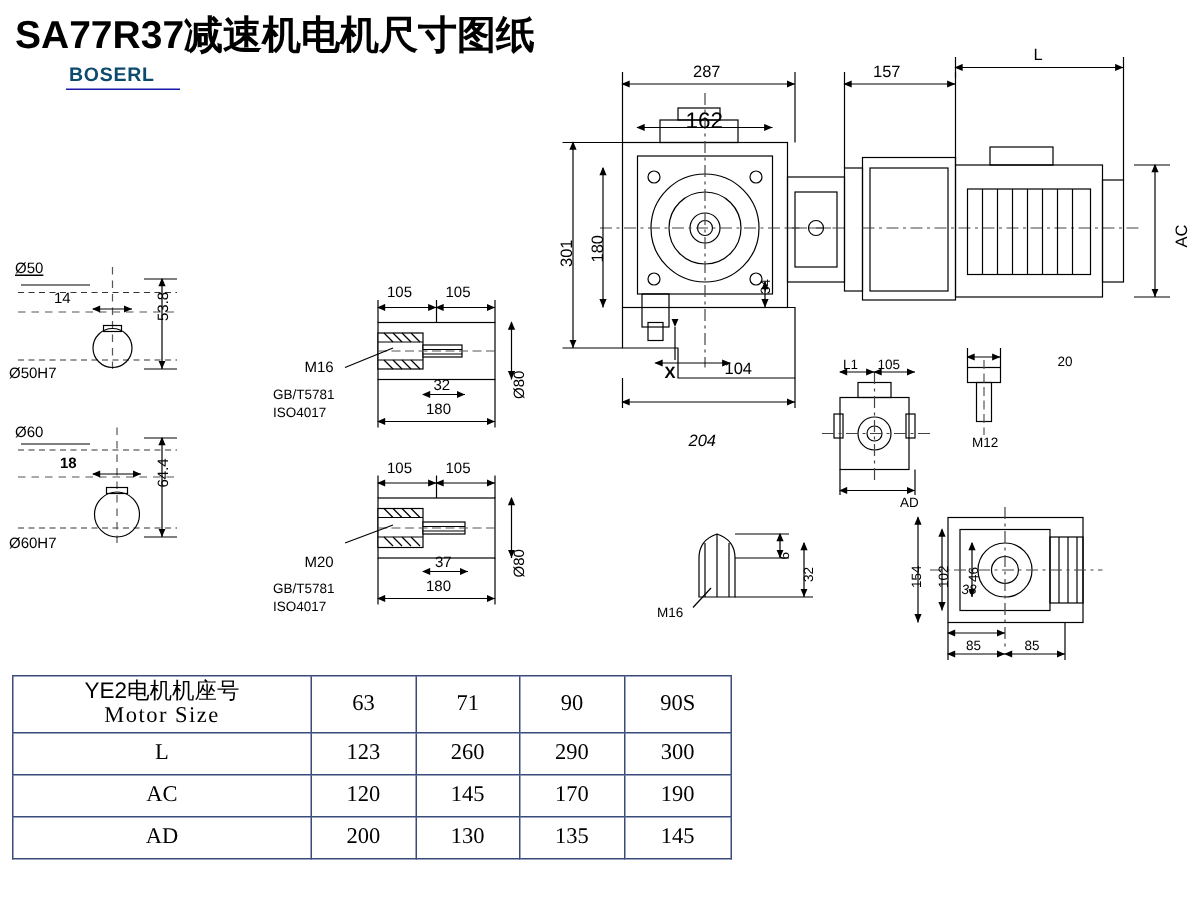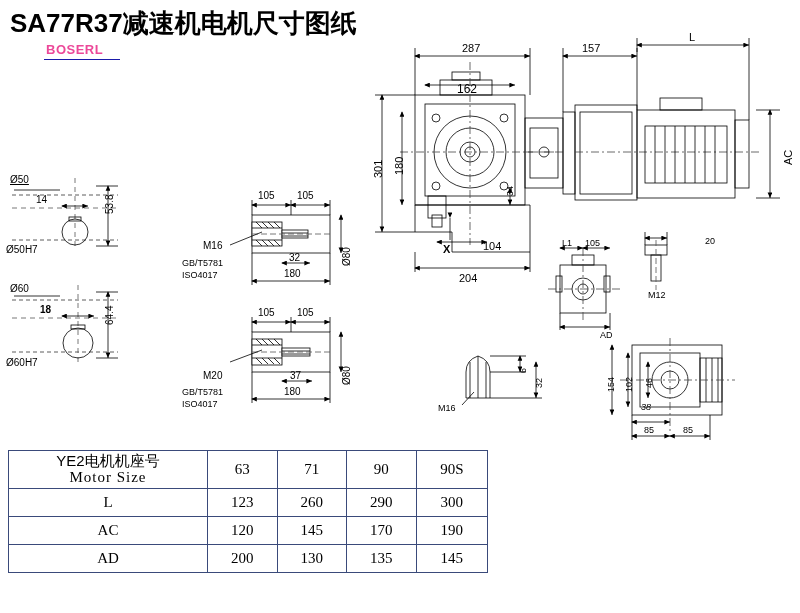--- a/index.html
+++ b/index.html
@@ -14,21 +14,21 @@
   .title{
     position:absolute;left:10px;top:6px;
     font-size:26px;font-weight:bold;
     font-family:"Liberation Sans", sans-serif;
     letter-spacing:0px;
     white-space:nowrap;
   }
   .logo{
     position:absolute;left:46px;top:42px;
     font-size:13px;font-weight:bold;
-    color:#ec4899;
+    color:#0c4a6e;
     font-family:"Liberation Sans", sans-serif;
     letter-spacing:0.5px;
   }
   .logo-underline{
     position:absolute;left:44px;top:59px;width:76px;height:1px;background:#1a1aaa;
   }
   .lbl{position:absolute;font-size:10px;font-family:"Liberation Sans", sans-serif;white-space:nowrap;color:#000;}
   .lbl-s{position:absolute;font-size:9px;font-family:"Liberation Sans", sans-serif;white-space:nowrap;color:#000;}
   .lbl-v{position:absolute;font-size:10px;font-family:"Liberation Sans", sans-serif;white-space:nowrap;color:#000;
         transform:rotate(-90deg);transform-origin:left top;}
@@ -350,45 +350,45 @@
 <div class="lbl" style="left:258px;top:307px;">105</div>
 <div class="lbl" style="left:297px;top:307px;">105</div>
 <div class="lbl" style="left:203px;top:370px;text-align:center;">M20</div>
 <div class="lbl-s" style="left:182px;top:387px;">GB/T5781</div>
 <div class="lbl-s" style="left:182px;top:399px;">ISO4017</div>
 <div class="lbl" style="left:290px;top:370px;">37</div>
 <div class="lbl" style="left:284px;top:386px;">180</div>
 <div class="lbl-v" style="left:341px;top:385px;">Ø80</div>
 
 <div class="lbl" style="left:462px;top:42px;font-size:11px;">287</div>
-<div class="lbl" style="left:457px;top:82px;font-size:12px;">162</div>
+<div class="lbl" style="left:457px;top:72px;font-size:15px;">162</div>
 <div class="lbl" style="left:582px;top:42px;font-size:11px;">157</div>
 <div class="lbl" style="left:689px;top:31px;font-size:11px;">L</div>
 <div class="lbl-v" style="left:372px;top:178px;font-size:11px;">301</div>
 <div class="lbl-v" style="left:393px;top:175px;font-size:11px;">180</div>
 <div class="lbl-vs" style="left:505px;top:196px;">34</div>
 <div class="lbl" style="left:483px;top:240px;font-size:11px;">104</div>
-<div class="lbl" style="left:459px;top:272px;font-size:11px;">204</div>
+<div class="lbl" style="left:459px;top:288px;font-size:11px;font-style:italic;">204</div>
 <div class="lbl-v" style="left:782px;top:165px;font-size:11px;">AC</div>
 <div class="lbl" style="left:443px;top:243px;font-size:11px;font-weight:bold;">X</div>
 
 <div class="lbl-s" style="left:562px;top:238px;">L1</div>
 <div class="lbl-s" style="left:585px;top:238px;">105</div>
 <div class="lbl-s" style="left:705px;top:236px;">20</div>
 <div class="lbl-s" style="left:648px;top:290px;">M12</div>
 <div class="lbl-s" style="left:600px;top:330px;">AD</div>
 
 <div class="lbl-s" style="left:438px;top:403px;">M16</div>
 <div class="lbl-vs" style="left:518px;top:373px;">6</div>
 <div class="lbl-vs" style="left:534px;top:388px;">32</div>
 
 <div class="lbl-vs" style="left:606px;top:392px;">154</div>
 <div class="lbl-vs" style="left:624px;top:392px;">102</div>
 <div class="lbl-vs" style="left:644px;top:388px;">46</div>
-<div class="lbl-s" style="left:641px;top:402px;font-style:italic;">38</div>
+<div class="lbl-s" style="left:641px;top:388px;font-style:italic;">38</div>
 <div class="lbl-s" style="left:644px;top:425px;">85</div>
 <div class="lbl-s" style="left:683px;top:425px;">85</div>
 
 <table class="spec">
   <tbody>
       <tr>
     <td class="hdr" rowspan="2">
       <div class="cn">YE2电机机座号</div>
       <div class="en">Motor Size</div>
     </td>

